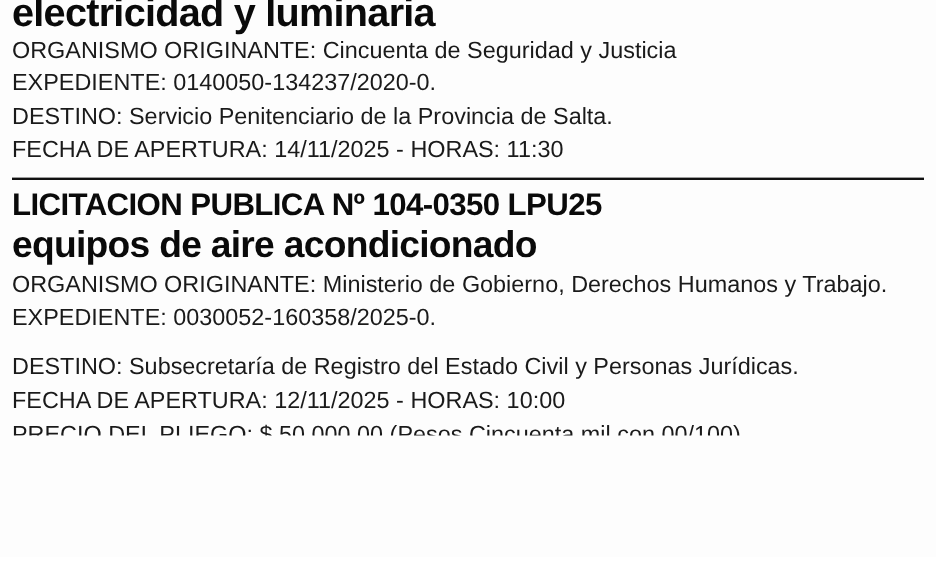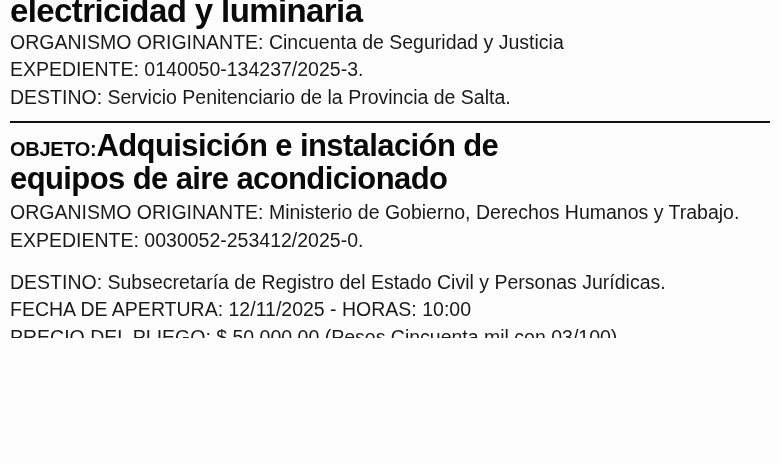--- a/index.html
+++ b/index.html
@@ -107,34 +107,33 @@
 </style>
 </head>
 <body>
 
 <div class="page">
 
   <div class="notice">
     <div class="headline clip-top">electricidad y luminaria</div>
 
     <div class="body-line">ORGANISMO ORIGINANTE: Cincuenta de Seguridad y Justicia</div>
-    <div class="body-line">EXPEDIENTE: 0140050-134237/2025-3.</div>
+    <div class="body-line">EXPEDIENTE: 0140050-134237/2020-0.</div>
     <div class="body-line">DESTINO: Servicio Penitenciario de la Provincia de Salta.</div>
+    <div class="body-line">FECHA DE APERTURA: 14/11/2025 - HORAS: 11:30</div>
   </div>
 
   <hr class="rule">
 
   <div class="notice">
+    <div class="lic-title">LICITACION PUBLICA Nº 104-0350 LPU25</div>
 
-    <div class="objeto-block">
-      <span class="objeto-label">OBJETO:</span><span class="objeto-text">Adquisición e instalación de</span>
-    </div>
     <div class="objeto-line2">equipos de aire acondicionado</div>
 
-    <div class="body-line wrap">ORGANISMO ORIGINANTE: Ministerio de Gobierno, Derechos Humanos y Trabajo. EXPEDIENTE: 0030052-253412/2025-0.</div>
+    <div class="body-line wrap">ORGANISMO ORIGINANTE: Ministerio de Gobierno, Derechos Humanos y Trabajo. EXPEDIENTE: 0030052-160358/2025-0.</div>
     <div class="body-line justify">DESTINO: Subsecretaría de Registro del Estado Civil y Personas Jurídicas.</div>
     <div class="body-line">FECHA DE APERTURA: 12/11/2025 - HORAS: 10:00</div>
     <div class="cut-bottom">
-      <div class="body-line">PRECIO DEL PLIEGO: $ 50.000,00 (Pesos Cincuenta mil con 03/100).</div>
+      <div class="body-line">PRECIO DEL PLIEGO: $ 50.000,00 (Pesos Cincuenta mil con 00/100).</div>
     </div>
   </div>
 
 </div>
 
 </body></html>

